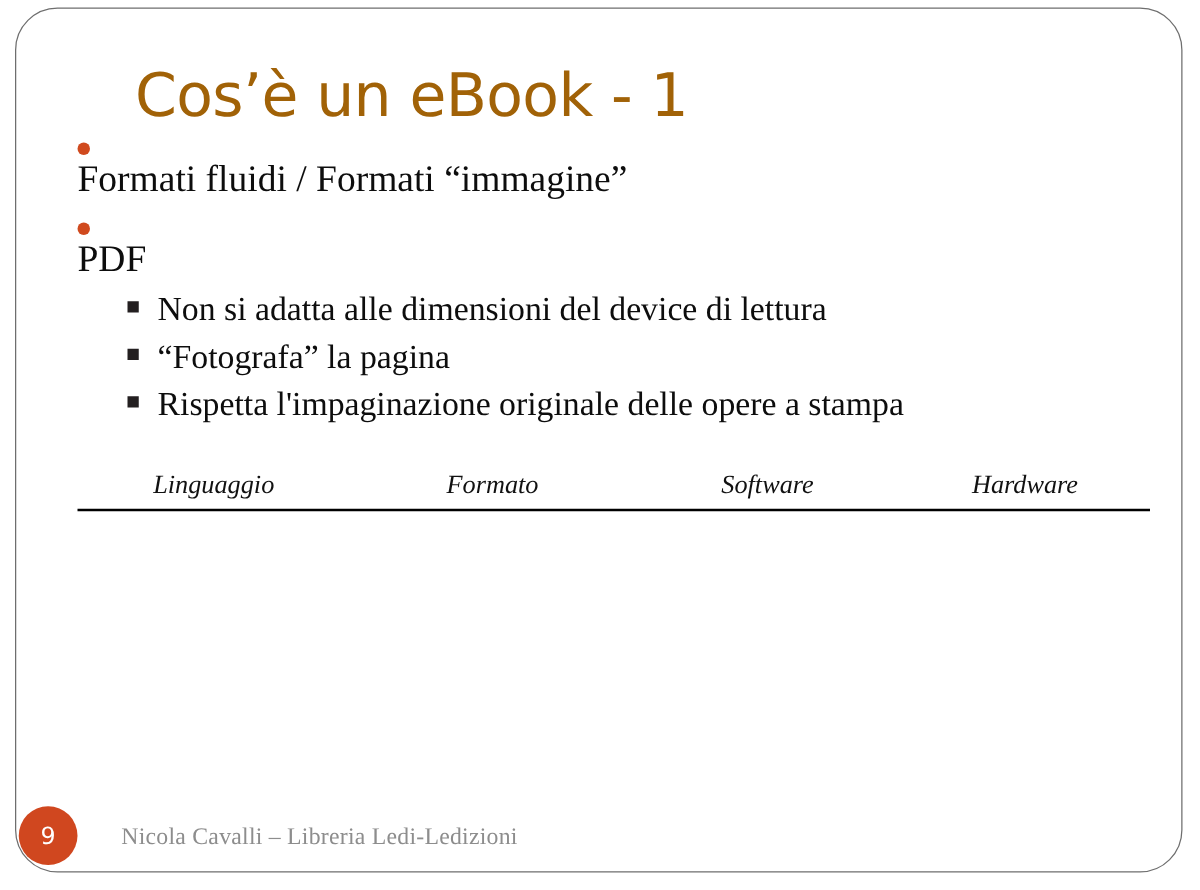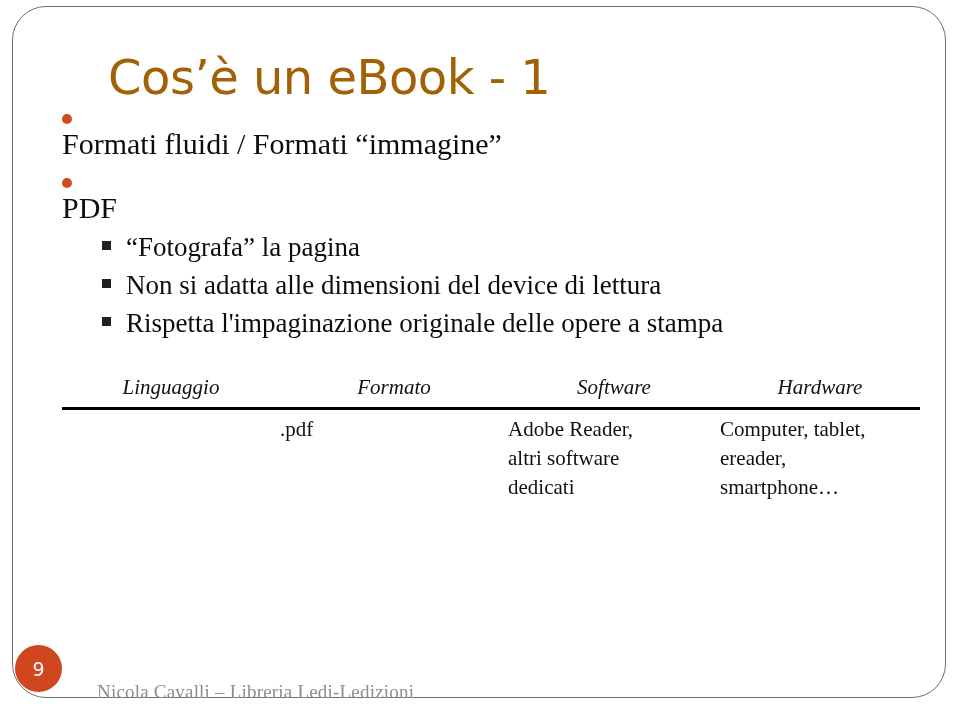--- a/index.html
+++ b/index.html
@@ -152,21 +152,21 @@
     color: #ffffff;
     font-family: "DejaVu Sans", sans-serif;
     font-size: 19px;
     display: flex;
     align-items: center;
     justify-content: center;
   }
   #footer-text {
     position: absolute;
     left: 97px;
-    top: 680px;
+    top: 658px;
     font-family: "Liberation Serif", serif;
     font-size: 19px;
     line-height: 24px;
     color: #8d8d8d;
     letter-spacing: 0.2px;
     white-space: nowrap;
   }
 </style>
 </head>
 <body>
@@ -184,26 +184,26 @@
       <span class="b-text">Formati fluidi / Formati “immagine”</span>
     </div>
 
     <div class="bullet-row lvl1">
       <span class="mark mark-dot"></span>
       <span class="b-text">PDF</span>
     </div>
 
     <div class="bullet-row lvl2">
       <span class="mark mark-square"></span>
-      <span class="b-text">“Fotografa” la pagina</span>
+      <span class="b-text">Non si adatta alle dimensioni del device di lettura</span>
     </div>
 
     <div class="bullet-row lvl2">
       <span class="mark mark-square"></span>
-      <span class="b-text">Non si adatta alle dimensioni del device di lettura</span>
+      <span class="b-text">“Fotografa” la pagina</span>
     </div>
 
     <div class="bullet-row lvl2">
       <span class="mark mark-square"></span>
       <span class="b-text">Rispetta l'impaginazione originale delle opere a stampa</span>
     </div>
 
   </div>
 
   <div id="table-wrap">
@@ -216,34 +216,20 @@
       </colgroup>
       <thead>
         <tr>
           <th>Linguaggio</th>
           <th>Formato</th>
           <th>Software</th>
           <th>Hardware</th>
         </tr>
       </thead>
       <tbody>
-        <tr class="row-sep">
-          <td></td>
-          <td class="cell-big">.pdf</td>
-          <td>
-            <span class="cell-line">Adobe Reader,</span>
-            <span class="cell-line">altri software</span>
-            <span class="cell-line">dedicati</span>
-          </td>
-          <td>
-            <span class="cell-line">Computer, tablet,</span>
-            <span class="cell-line">ereader,</span>
-            <span class="cell-line">smartphone…</span>
-          </td>
-        </tr>
       </tbody>
     </table>
   </div>
 
   <div id="page-badge">9</div>
   <div id="footer-text">Nicola Cavalli – Libreria Ledi-Ledizioni</div>
 
 </div>
 
 </body></html>

